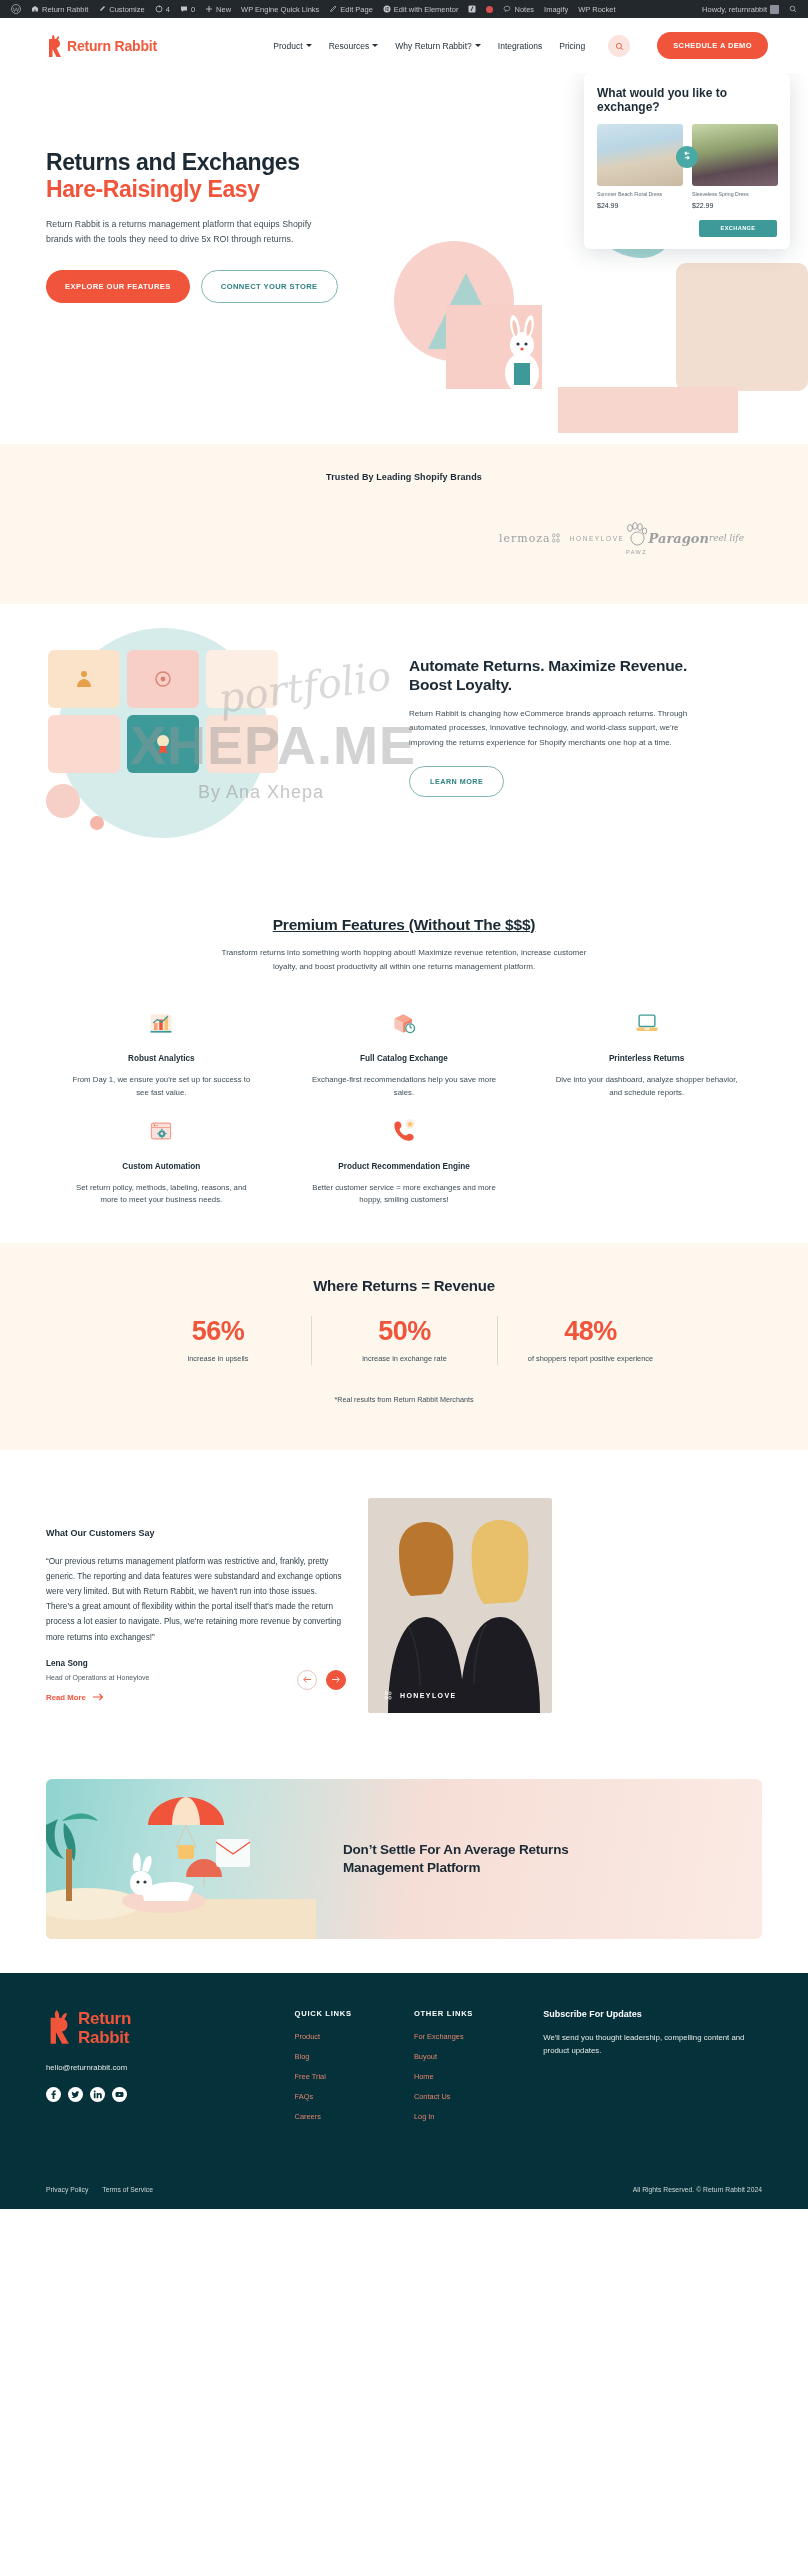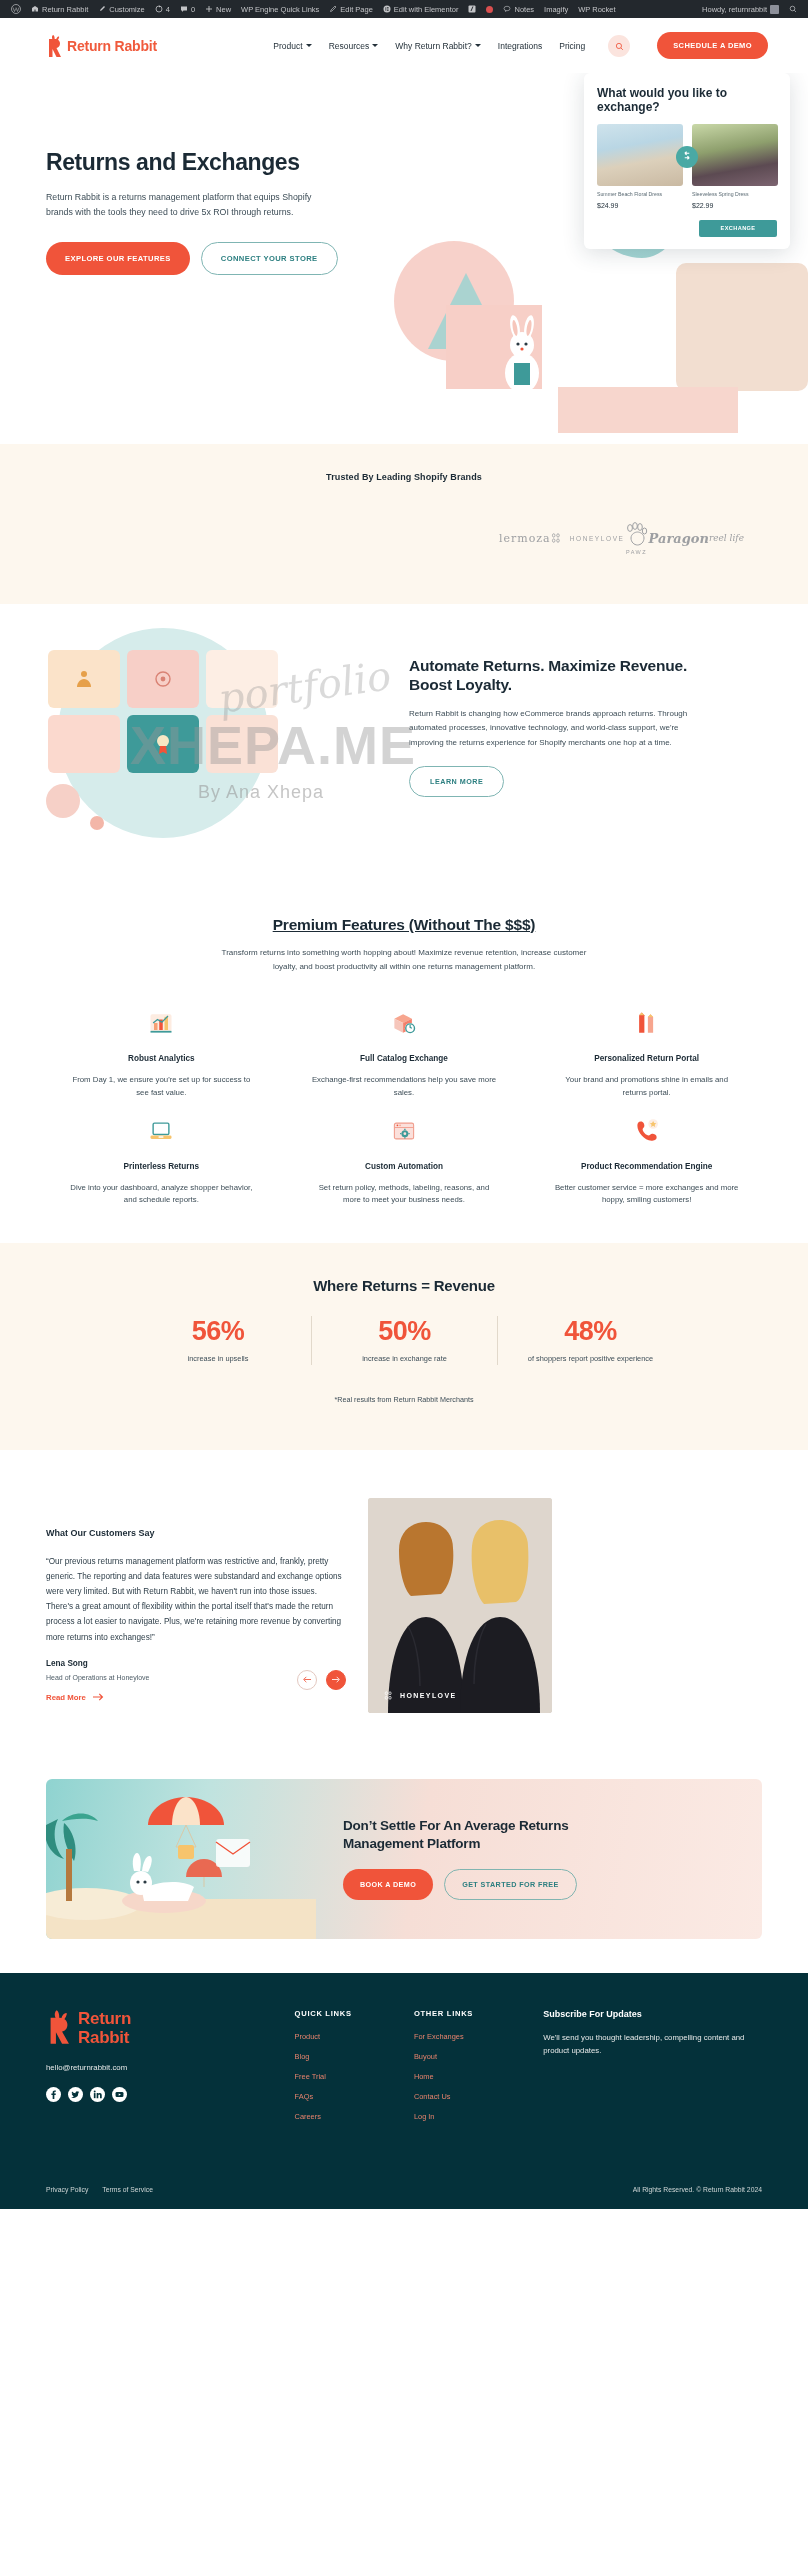--- a/index.html
+++ b/index.html
@@ -473,20 +473,21 @@
         <path d="M22 48h16v22H22z" fill="#3e9a99"></path>
         <circle cx="30" cy="34" r="1.6" fill="#f0543a"></circle>
       </svg>
     </span>
   </div>
 
   <div class="hero-inner">
     <div class="hero-left">
       <h1 class="hero-h1">
         <span>Returns and Exchanges</span>
+        <span class="accent">Hare-Raisingly Easy</span>
       </h1>
       <p class="hero-p">Return Rabbit is a returns management platform that equips Shopify brands with the tools they need to drive 5x ROI through returns.</p>
       <div class="hero-btns">
         <button class="btn-primary">EXPLORE OUR FEATURES</button>
         <button class="btn-outline">CONNECT YOUR STORE</button>
       </div>
     </div>
   </div>
 
   <div class="exchange-card">
@@ -615,32 +616,20 @@
             <path d="M25 11v11l-10 5V16z" fill="#f0543a" opacity=".75"></path>
             <circle cx="23" cy="22" r="6" fill="#fff"></circle>
             <circle cx="23" cy="22" r="5" fill="none" stroke="#3e9a99" stroke-width="1.6"></circle>
             <path d="M23 18v3l2 1" stroke="#3e9a99" stroke-width="1.4" fill="none"></path>
           </svg>
       </div>
       <div class="feat-title">Full Catalog Exchange</div>
       <div class="feat-desc">Exchange-first recommendations help you save more sales.</div>
     </div>
 
-    <div class="feat-card">
-      <div class="feat-icon">
-        <svg width="28" height="28" viewBox="0 0 32 32">
-            <path d="M10 4l3 3v20h-6V7z" fill="#f0543a"></path>
-            <path d="M10 4l3 3h-6z" fill="#f7c46c"></path>
-            <path d="M20 6l3 3v18h-6V9z" fill="#f7a58e"></path>
-            <path d="M20 6l3 3h-6z" fill="#f7c46c"></path>
-          </svg>
-      </div>
-      <div class="feat-title">Personalized Return Portal</div>
-      <div class="feat-desc">Your brand and promotions shine in emails and returns portal.</div>
-    </div>
 
     <div class="feat-card">
       <div class="feat-icon">
         <svg width="28" height="28" viewBox="0 0 32 32">
             <rect x="7" y="7" width="18" height="13" rx="1.5" fill="#fff" stroke="#3e9a99" stroke-width="1.6"></rect>
             <rect x="4" y="21" width="24" height="4" rx="1.5" fill="#f7c46c"></rect>
             <rect x="13" y="22" width="6" height="1.6" rx="0.8" fill="#fff"></rect>
           </svg>
       </div>
       <div class="feat-title">Printerless Returns</div>
@@ -769,24 +758,20 @@
         <circle cx="92" cy="103" r="1.6" fill="#2b3a43"></circle>
         <circle cx="99" cy="103" r="1.6" fill="#2b3a43"></circle>
         <path d="M140 98a18 18 0 0136 0z" fill="#f0543a" opacity=".85"></path>
         <path d="M158 98v10" stroke="#d8c7a5" stroke-width="1"></path>
         <rect x="170" y="60" width="34" height="28" rx="3" fill="#fff" opacity=".85"></rect>
         <path d="M170 63l17 12 17-12" stroke="#f0543a" stroke-width="1.4" fill="none"></path>
       </svg>
     </div>
     <div class="cta-text">
       <h2 class="cta-h2">Don’t Settle For An Average Returns Management Platform</h2>
-      <div class="cta-btns">
-        <button class="cta-btn-primary">BOOK A DEMO</button>
-        <button class="cta-btn-outline">GET STARTED FOR FREE</button>
-      </div>
     </div>
   </div>
 </section>
 
 <footer class="footer">
   <div class="footer-top">
     <div class="f-brand">
       <div class="f-logo">
         <span>
           <svg width="26" height="36" viewBox="0 0 34 44">

